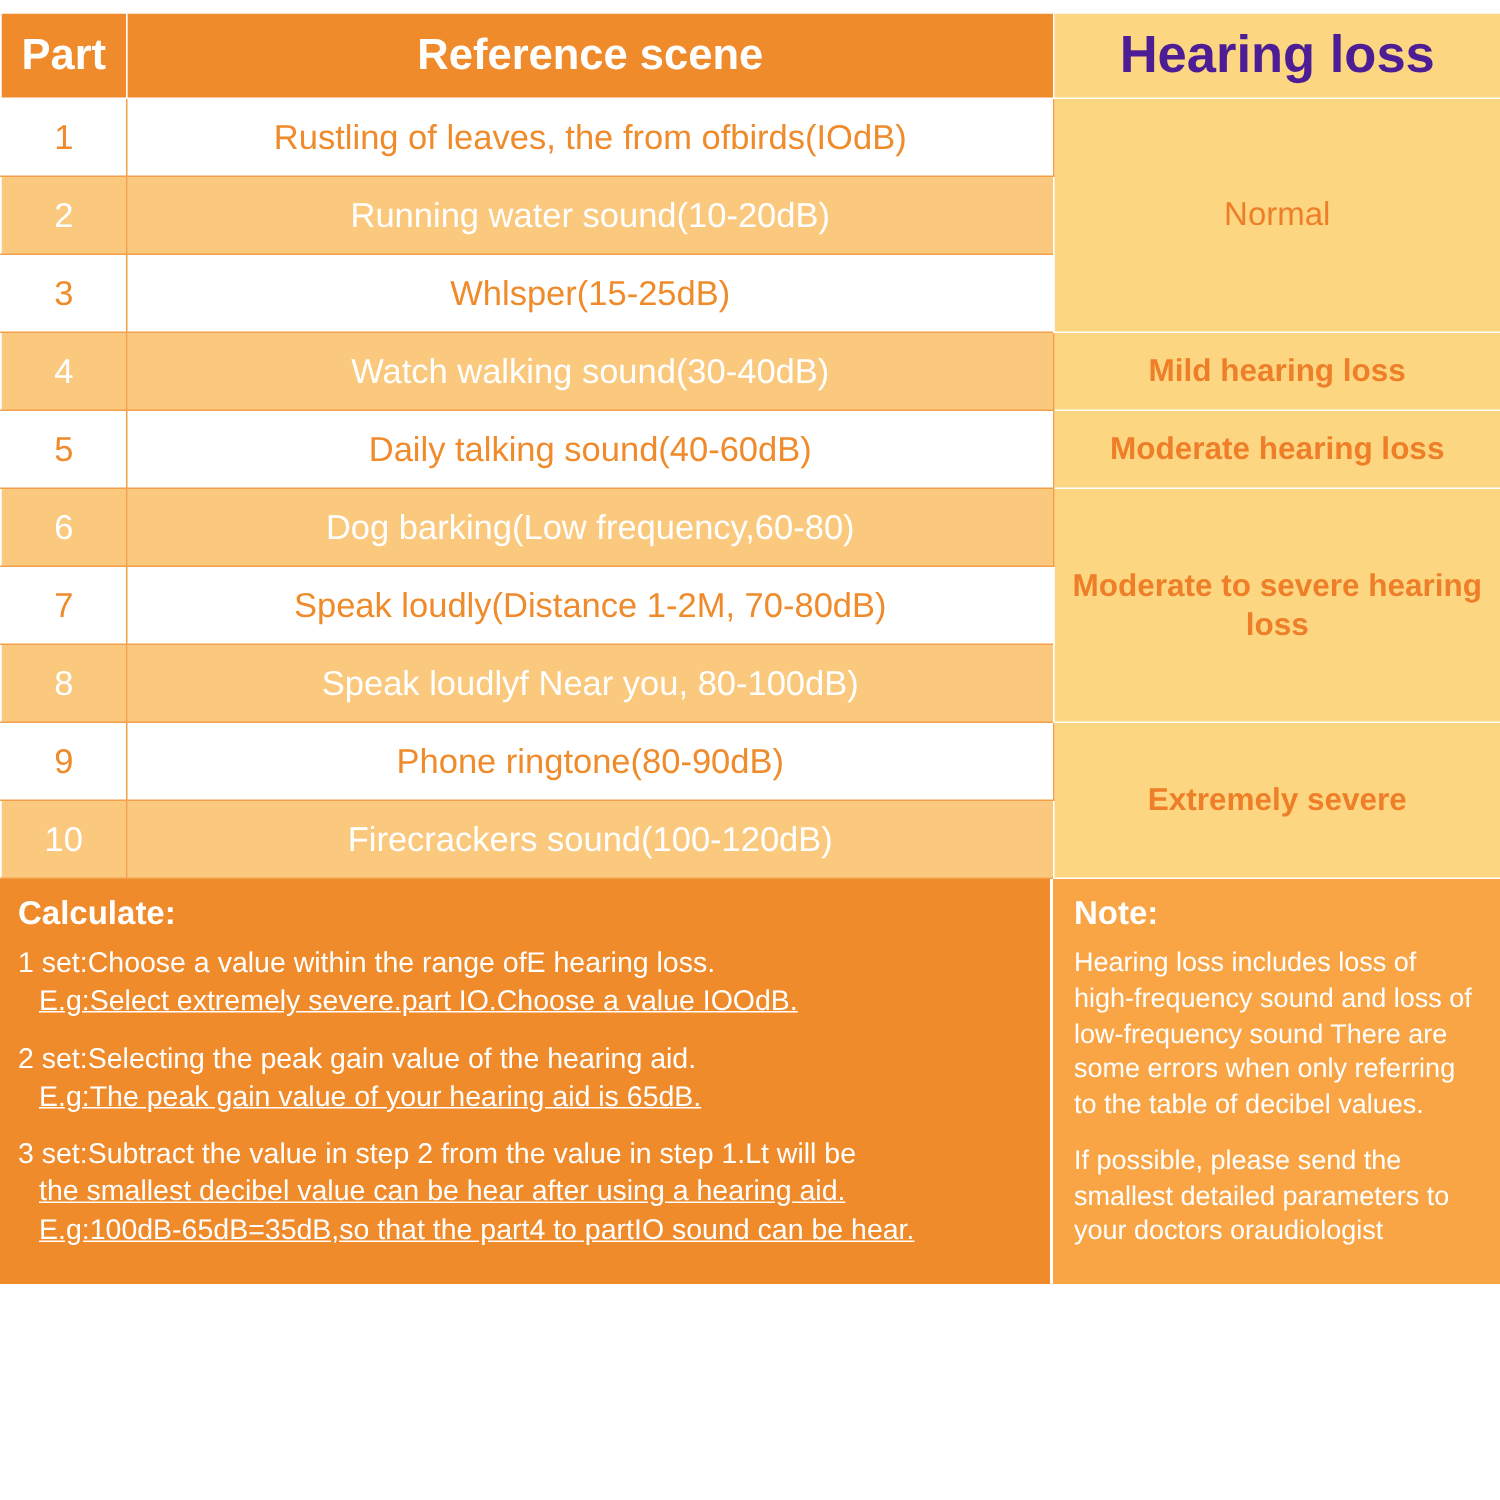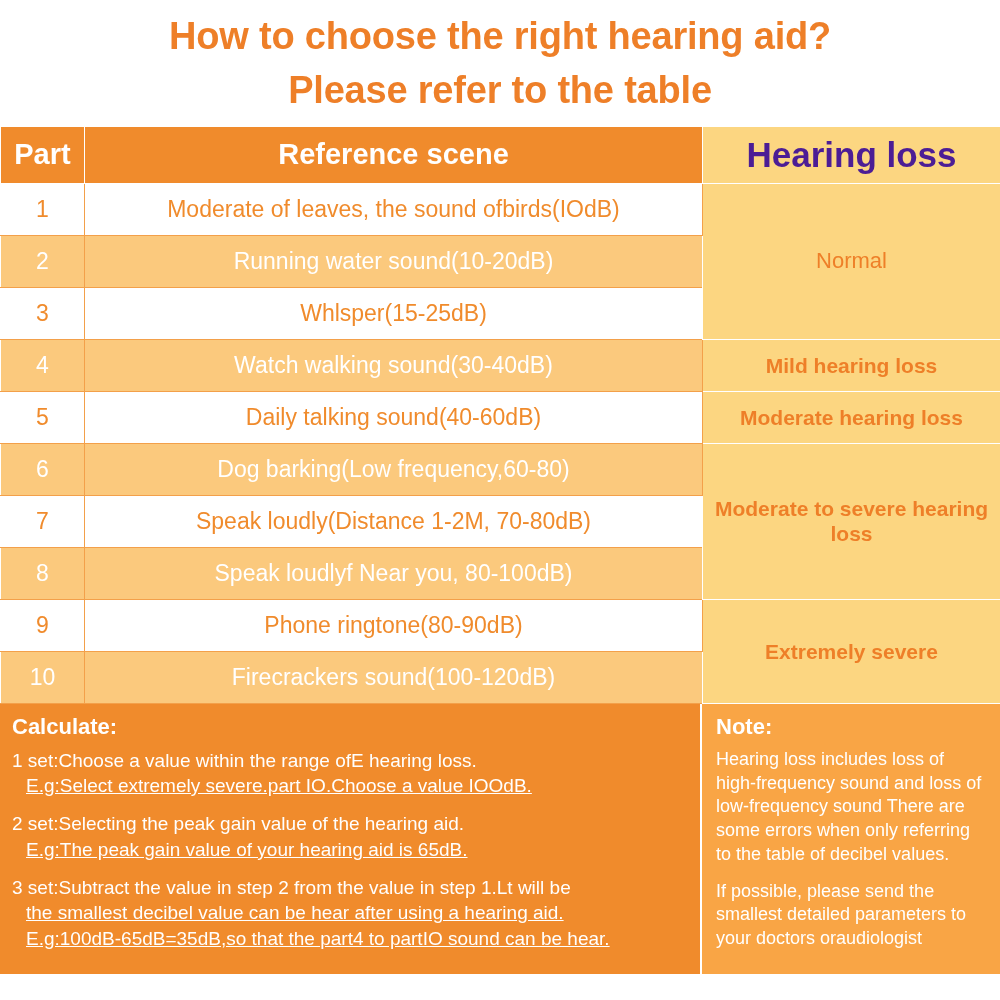--- a/index.html
+++ b/index.html
@@ -147,41 +147,37 @@
     font-size: 18px;
     line-height: 1.32;
     margin-bottom: 13px;
   }
 </style>
 </head>
 <body>
 
 <div class="page">
 
-  <div class="title-block">
-    <div class="title-line">How to choose the right hearing aid?</div>
-    <div class="title-line">Please refer to the table</div>
-  </div>
 
   <table class="table">
     <colgroup>
       <col class="col-part">
       <col class="col-scene">
       <col class="col-loss">
     </colgroup>
     <tbody>
       <tr>
         <th class="hdr-part">Part</th>
         <th class="hdr-scene">Reference scene</th>
         <th class="hdr-loss">Hearing loss</th>
       </tr>
 
       <tr class="plain">
         <td class="cell-part">1</td>
-        <td class="cell-scene">Moderate of leaves, the sound ofbirds(IOdB)</td>
+        <td class="cell-scene">Rustling of leaves, the from ofbirds(IOdB)</td>
         <td class="cell-loss normal-cell" rowspan="3">Normal</td>
       </tr>
       <tr class="alt">
         <td class="cell-part">2</td>
         <td class="cell-scene">Running water sound(10-20dB)</td>
       </tr>
       <tr class="plain">
         <td class="cell-part">3</td>
         <td class="cell-scene">Whlsper(15-25dB)</td>
       </tr>

